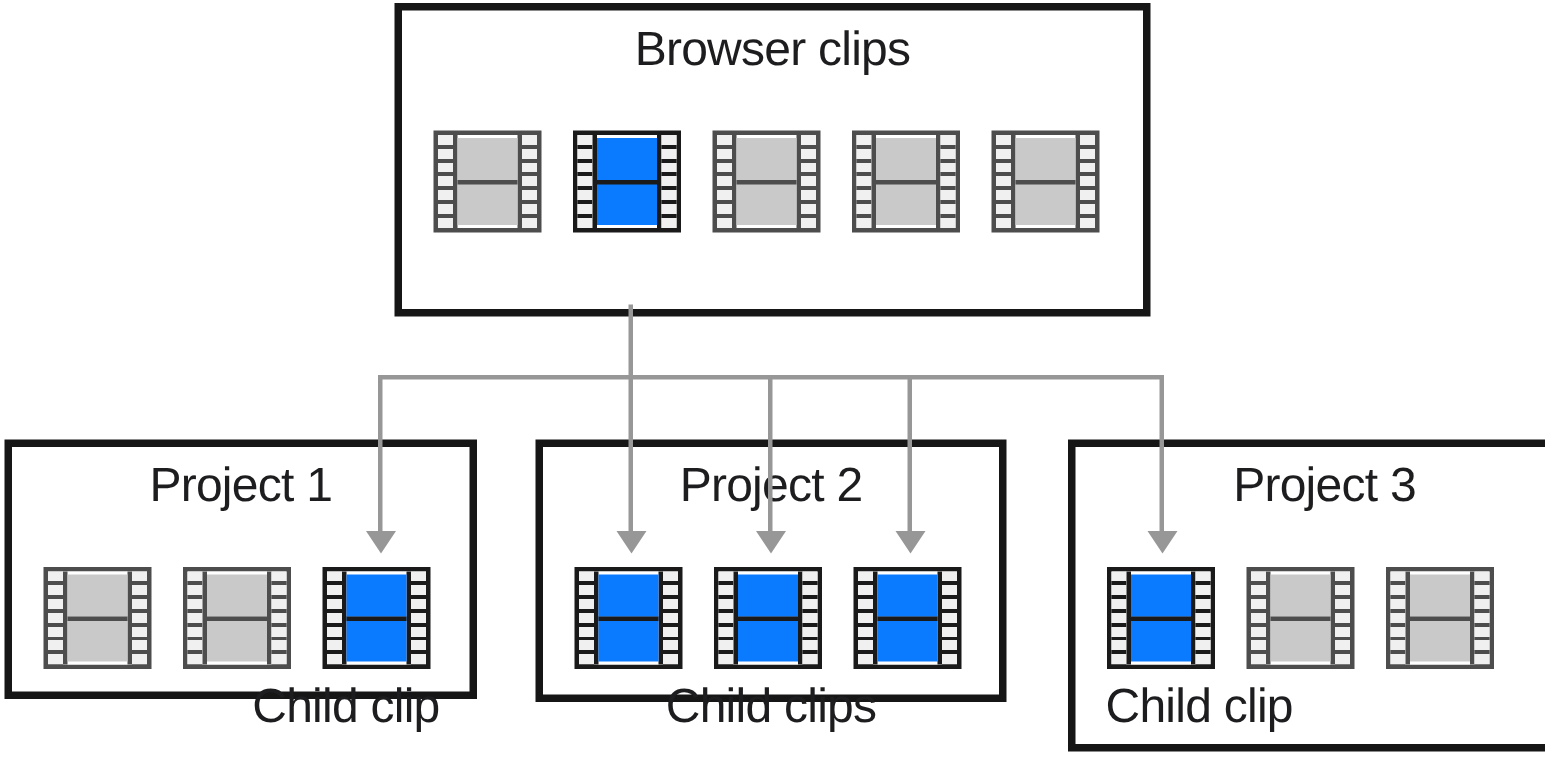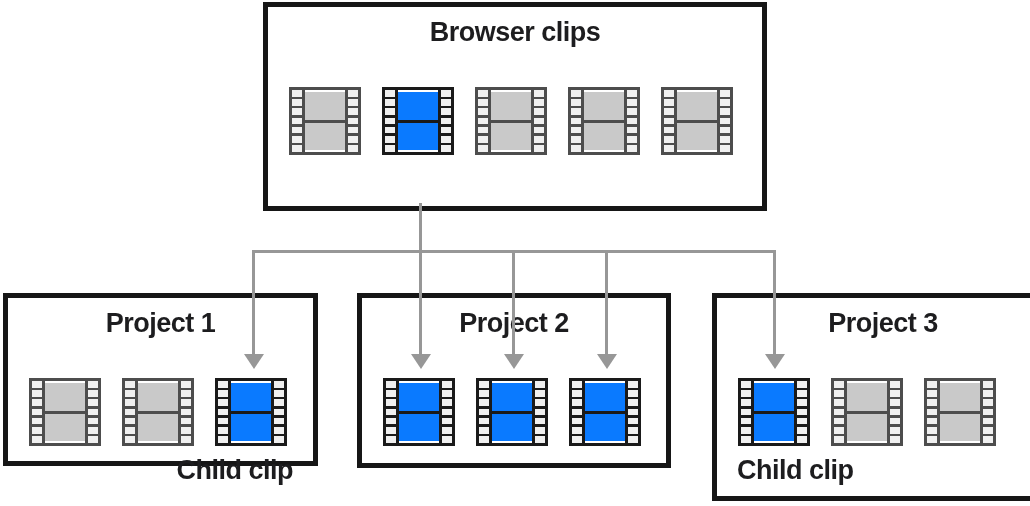--- a/index.html
+++ b/index.html
@@ -15,21 +15,21 @@
     background:#fff;
     box-sizing:border-box;
   }
   .box-parent { left:263px; top:2px;   width:504px; height:209px; }
   .box-p1     { left:3px;   top:293px; width:315px; height:173px; }
   .box-p2     { left:357px; top:293px; width:314px; height:175px; }
   .box-p3     { left:712px; top:293px; width:342px; height:208px; }
 
   .box-title, .box-label {
     position:absolute;
-    font-weight:700; font-size:27px; line-height:32px;
+    font-weight:400; font-size:32px; line-height:32px;
     letter-spacing:-0.5px;
     color:var(--text,#1d1d1f);
     white-space:nowrap;
   }
   .box-title { top:9px; left:0; right:0; text-align:center; }
   .box-label { top:156px; }
   .label-left   { left:20px; }
   .label-right  { right:20px; }
   .label-center { left:0; right:0; text-align:center; }
 
@@ -196,20 +196,21 @@
         </div>
         <div class="film clip-blue">
           <div class="spro"></div>
           <div class="mid">
             <div class="frame"></div>
             <div class="frame"></div>
           </div>
           <div class="spro"></div>
         </div>
       </div>
+    <div class="box-label label-center">Child clips</div>
   </div>
 
   <div class="box box-p3">
     <div class="box-title">Project 3</div>
     <div class="clips-row">
         <div class="film clip-blue">
           <div class="spro"></div>
           <div class="mid">
             <div class="frame"></div>
             <div class="frame"></div>

